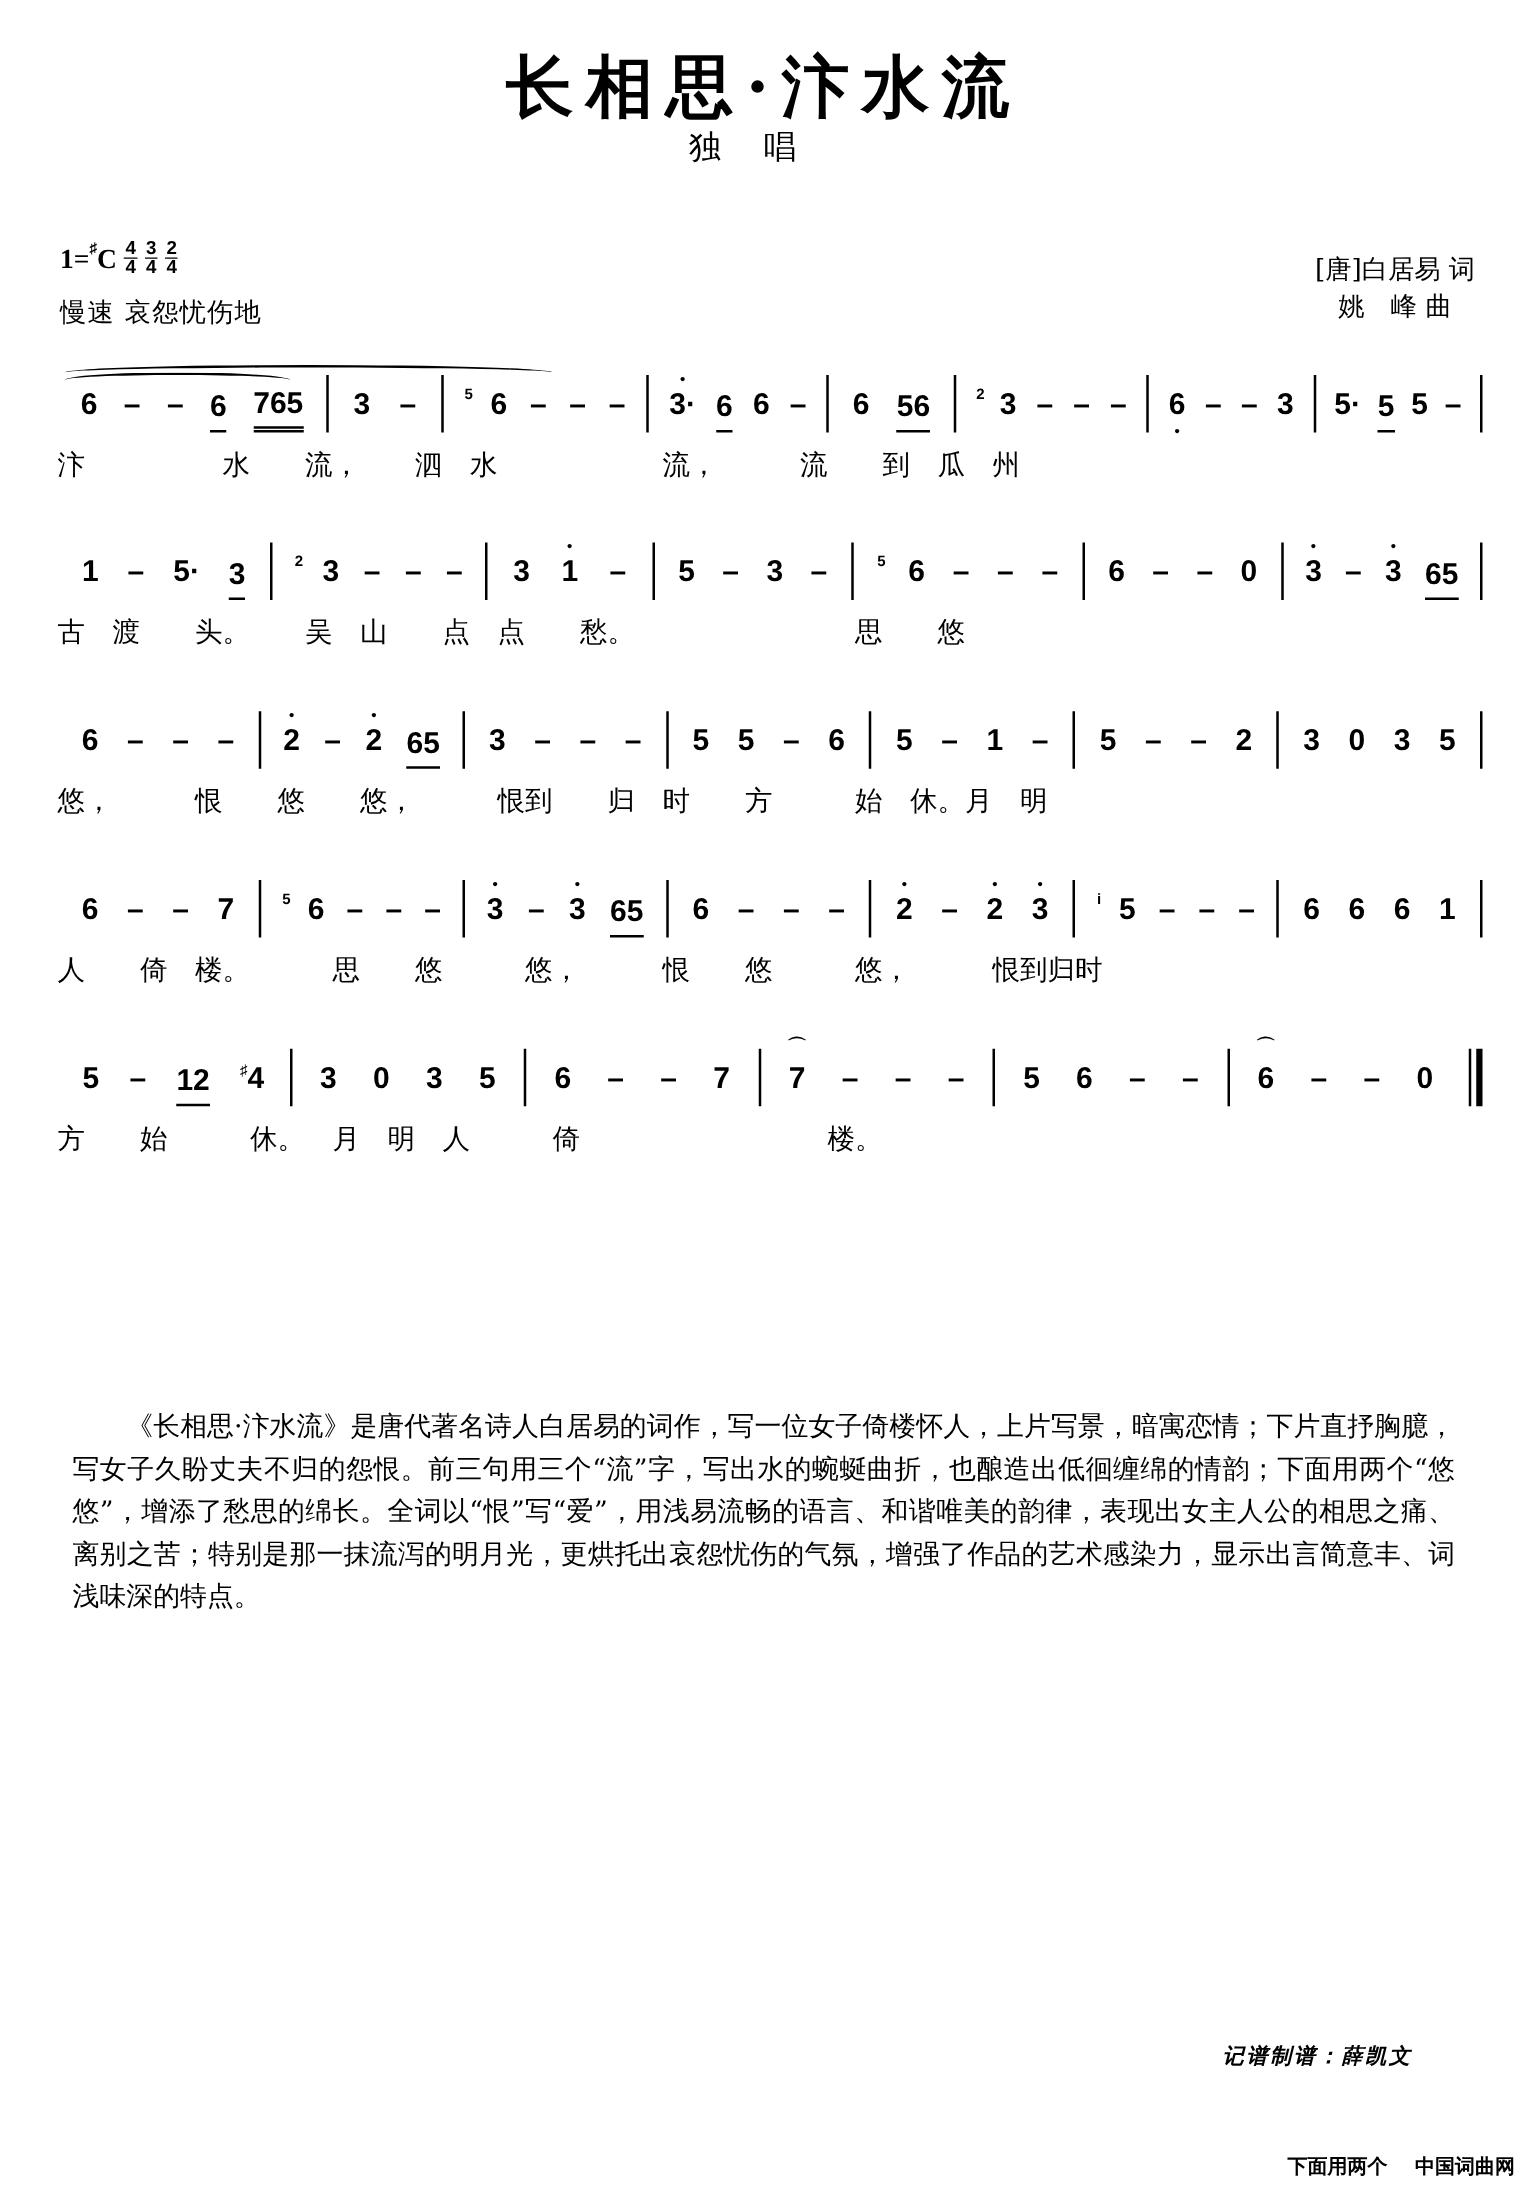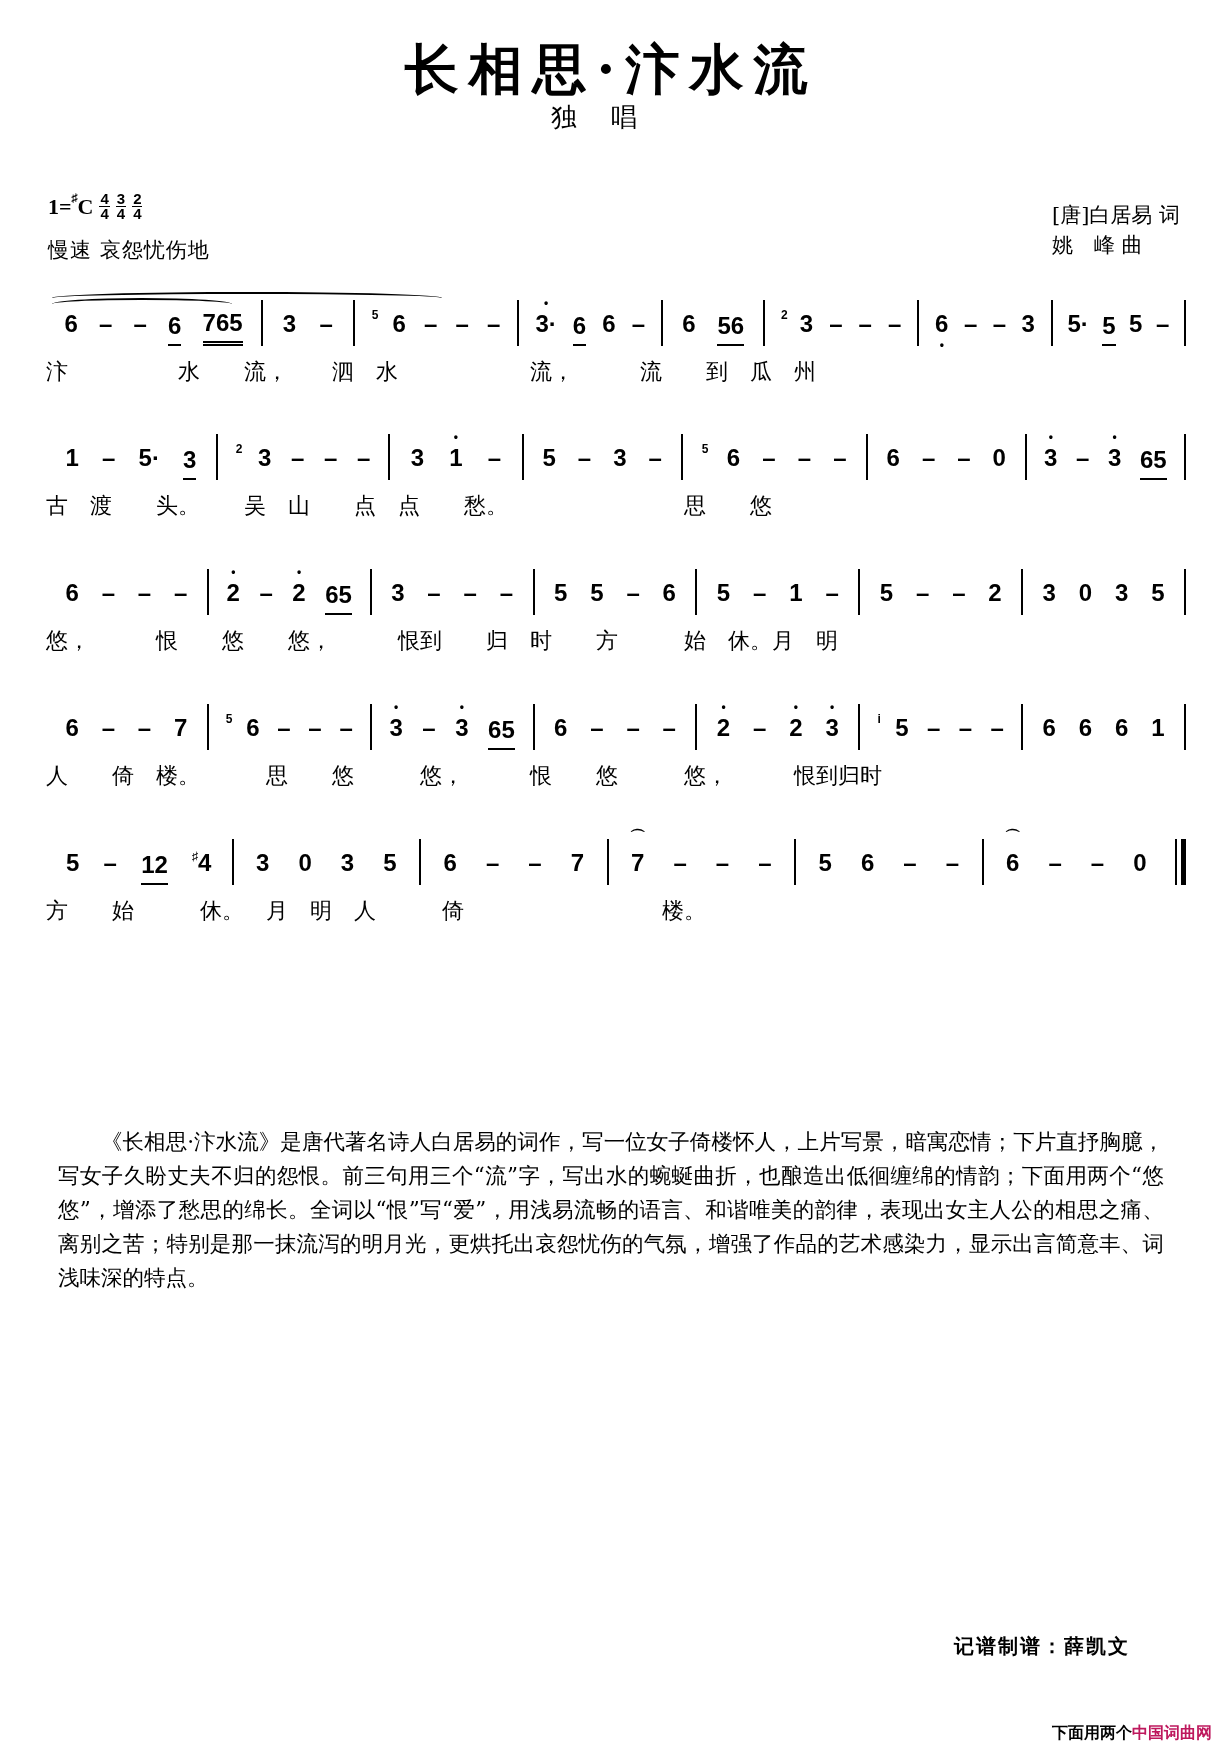--- a/index.html
+++ b/index.html
@@ -10,46 +10,46 @@
            font-family: "DejaVu Serif", serif; }
   .subtitle { position: absolute; top: 100px; left: 0; width: 1222px; text-align: center;
               font-size: 26px; letter-spacing: 34px; box-sizing: border-box; }
   .key { position: absolute; top: 192px; left: 48px; font-size: 22px; font-weight: bold;
          font-family: "Liberation Serif", serif; display: flex; align-items: center; }
   .key .sharp { font-size: 12px; vertical-align: top; position: relative; top: -8px; }
   .frac { display: inline-flex; flex-direction: column; align-items: center; margin-left: 6px;
           font-family: "Liberation Sans", sans-serif; font-size: 15px; line-height: 14px; }
   .frac .num { border-bottom: 1.5px solid #000; padding: 0 1px; }
   .tempo { position: absolute; top: 236px; left: 48px; font-size: 21px; letter-spacing: 1px; }
-  .credits { position: absolute; top: 200px; right: 42px; text-align: left; font-size: 21px; line-height: 30px; }
+  .credits { position: absolute; top: 200px; right: 42px; text-align: center; font-size: 21px; line-height: 30px; }
   .staff { position: absolute; left: 46px; width: 1140px; }
   .notes { display: flex; align-items: flex-end; height: 50px; position: relative;
            font-family: "Liberation Sans", "DejaVu Sans", sans-serif; font-weight: bold; font-size: 24px; }
   .bar { display: flex; align-items: flex-end; justify-content: space-around; flex: 1; position: relative;
          padding: 0 8px; box-sizing: border-box; height: 50px; }
   .barline { width: 2px; background: #000; height: 46px; align-self: flex-end; }
   .barline.final { width: 9px; border-left: 2px solid #000; background: none; position: relative; margin-left: 6px; }
   .barline.final::after { content: ""; position: absolute; right: 0; top: 0; width: 5px; height: 46px; background: #000; }
   .n { position: relative; display: inline-block; padding-bottom: 8px; }
   .n.ul { border-bottom: 2px solid #000; padding-bottom: 4px; }
   .hi::before { content: "•"; position: absolute; top: -14px; left: 50%; transform: translateX(-50%); font-size: 12px; }
   .lo::after { content: "•"; position: absolute; bottom: -6px; left: 50%; transform: translateX(-50%); font-size: 12px; }
   .fermata::before { content: "⌒"; position: absolute; top: -22px; left: 50%; transform: translateX(-50%); font-size: 16px; }
   .grace { font-size: 12px; position: relative; top: -24px; margin-right: -4px; }
   .lyrics { display: flex; height: 40px; align-items: center; font-size: 22px; letter-spacing: 0; margin-top: 6px; }
   .lyrics span { white-space: pre; }
   .slur { position: absolute; border-top: 2px solid #000; border-radius: 50% 50% 0 0; height: 10px; }
   .article { position: absolute; top: 1113px; left: 46px; width: 1130px; font-size: 21.5px; line-height: 34px;
              text-align: justify; }
   .article p { margin: 12px; text-indent: 2em; }
-  .transcriber { position: absolute; top: 1633px; right: 92px; font-size: 20px; font-weight: bold;
-                 font-family: "DejaVu Sans", sans-serif; letter-spacing: 2px; }
+  .transcriber { position: absolute; top: 1633px; right: 92px; font-size: 17px; font-weight: bold;
+                 font-family: "DejaVu Sans", sans-serif; letter-spacing: 2px; font-style: italic; }
   .source { position: absolute; top: 1723px; right: 10px; font-size: 16px; font-weight: bold;
             font-family: "DejaVu Sans", sans-serif; }
-  .source .brand { color: #be185d; margin-left: 0; }
+  .source .brand { color: #000000; margin-left: 22px; }
 </style>
 </head>
 <body>
 
 <div class="title">长相思·汴水流</div>
 <div class="subtitle">独唱</div>
 
 <div class="key">
   <span>1=</span>
   <span class="sharp">♯</span>

